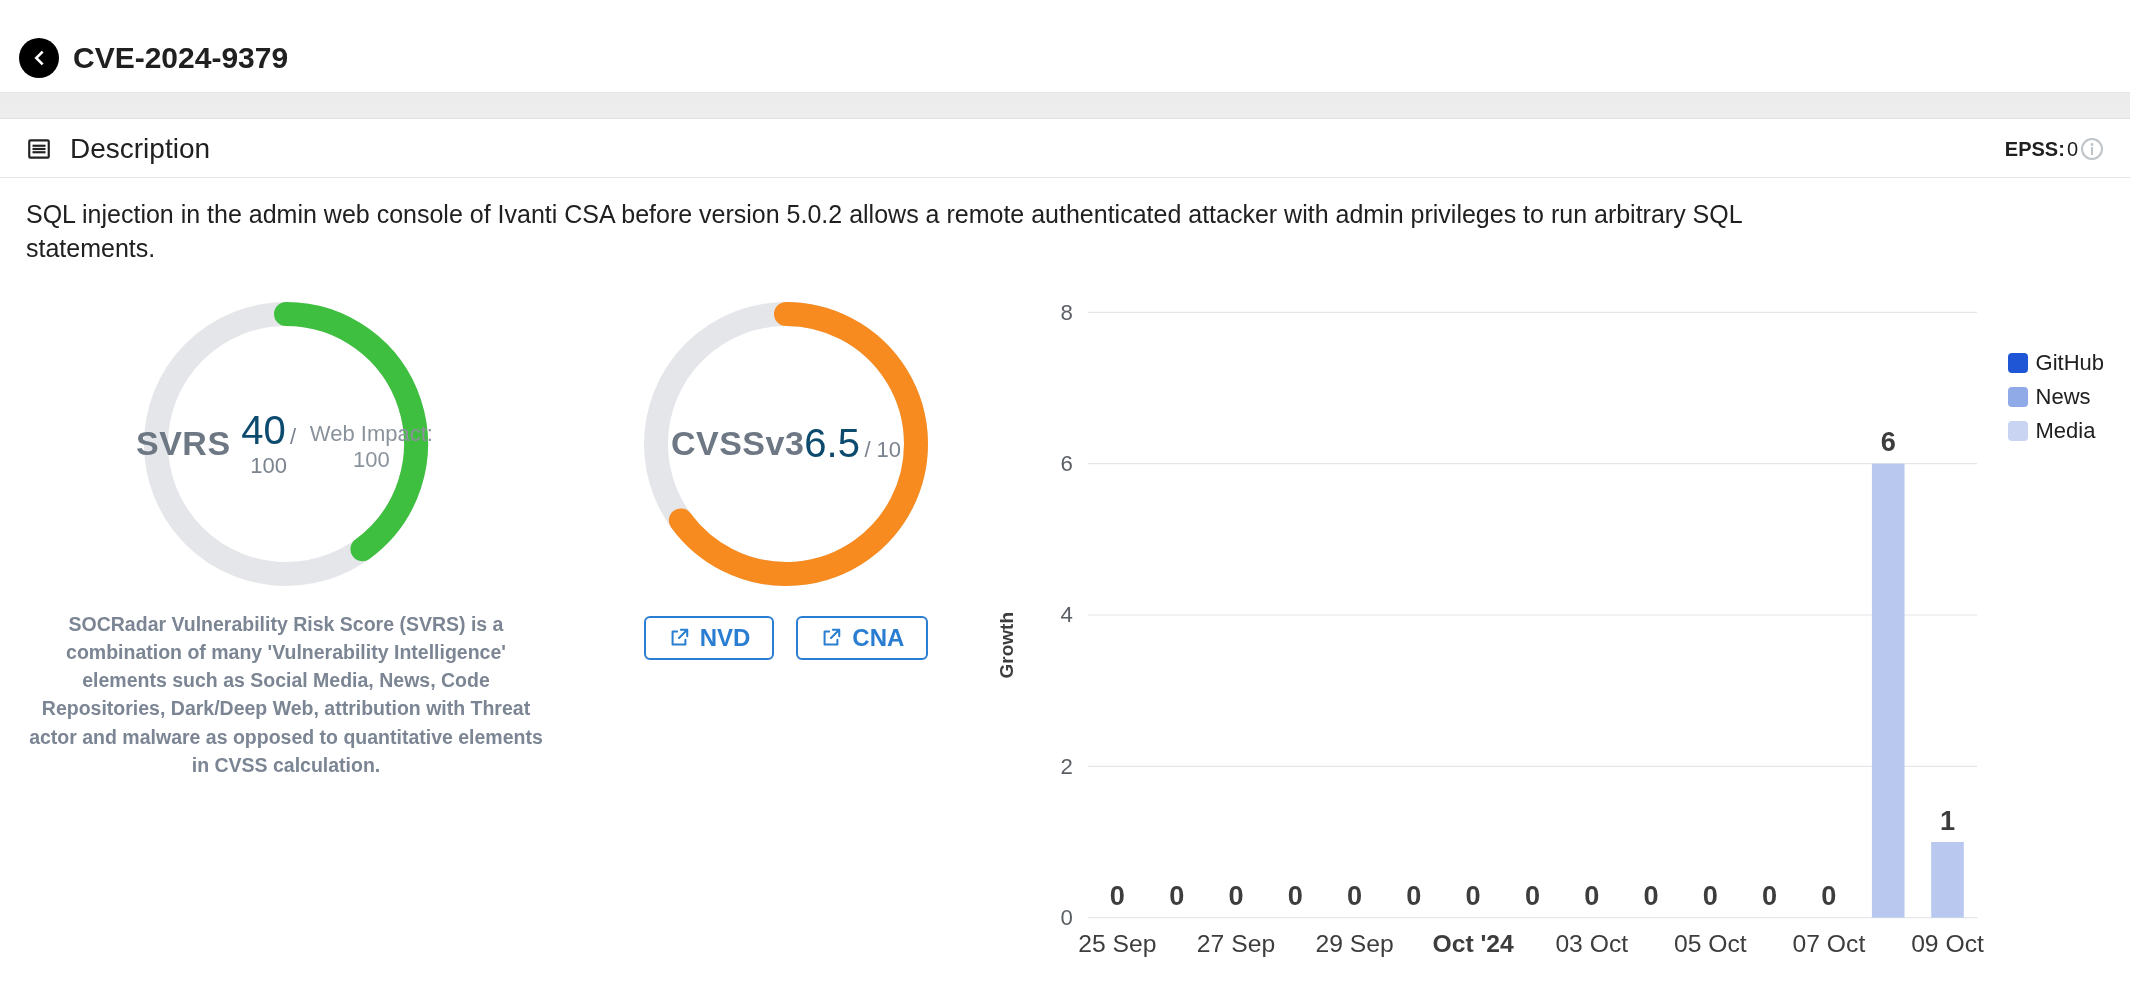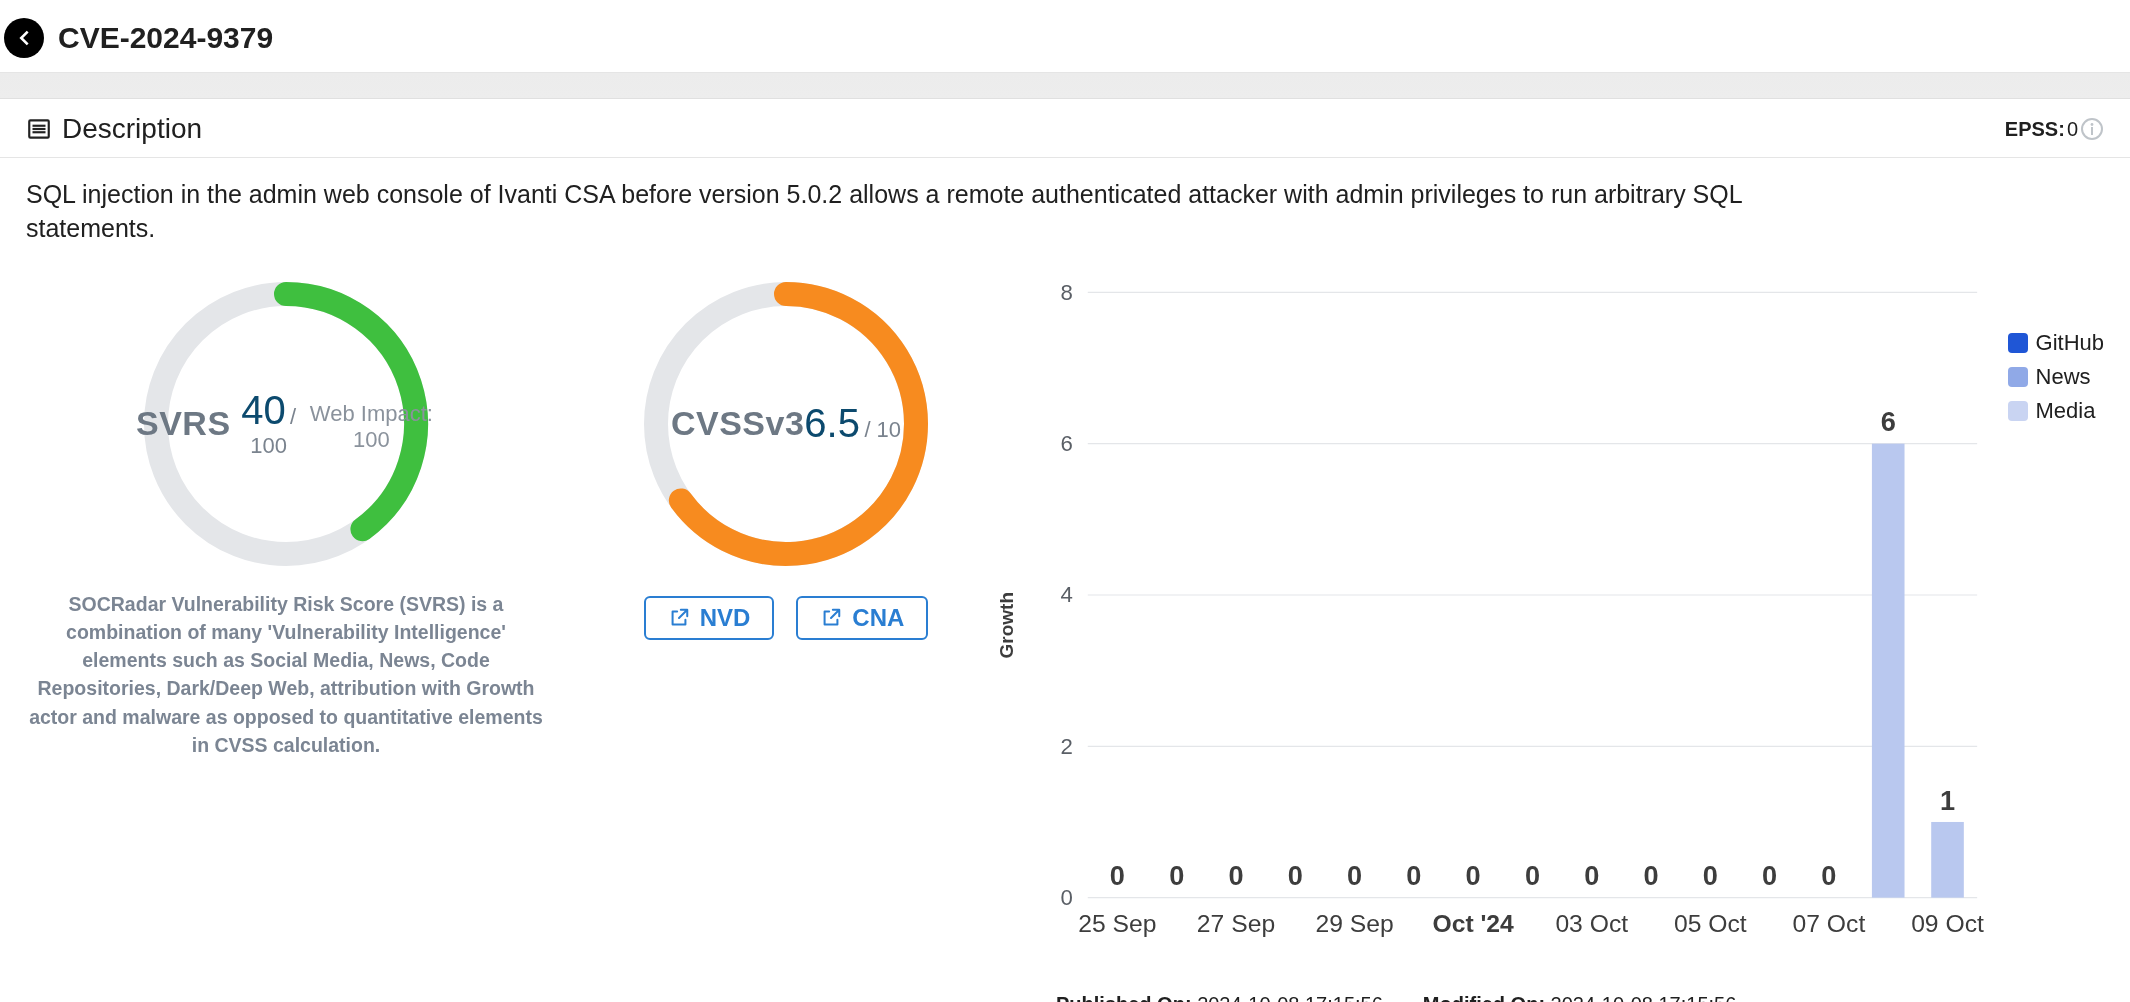--- a/index.html
+++ b/index.html
@@ -1,23 +1,23 @@
 <!DOCTYPE html>
 <html><head>
 <meta charset="utf-8">
 <style>
   * { box-sizing: border-box; margin: 0; padding: 0; }
   body { font-family: -apple-system, BlinkMacSystemFont, "Segoe UI", Helvetica, Arial, sans-serif; color: #202020; background: #fff; }
-  .header { display: flex; align-items: center; padding: 18px 20px 14px 4px; border-bottom: 1px solid #e5e5e5; }
+  .header { display: flex; align-items: center; padding: 18px 20px 14px 19px; border-bottom: 1px solid #e5e5e5; margin-top: 20px; }
   .back-btn { width: 40px; height: 40px; border-radius: 50%; background: #000; display:flex; align-items:center; justify-content:center; margin-right: 14px; cursor:pointer; }
   .back-btn svg { width: 22px; height: 22px; fill: #fff; }
   .cve-title { font-size: 30px; font-weight: 700; }
   .gray-bar { height: 26px; background: linear-gradient(#ececec,#ededed); border-bottom: 1px solid #e0e0e0; }
   .section-header { display:flex; align-items:center; justify-content: space-between; padding: 14px 26px 12px 26px; border-bottom: 1px solid #e5e5e5; }
-  .section-title { display:flex; align-items:center; gap:10px; font-size: 28px; font-weight:400; }
+  .section-title { display:flex; align-items:center; gap:18px; font-size: 28px; font-weight:400; }
   .section-title svg { width:26px; height:26px; }
   .epss-wrap { display:flex; align-items:center; gap:2px; font-size:20px; }
   .epss-label { font-weight:700; }
   .epss-info { width:24px; height:24px; }
   .content { padding: 20px 26px; }
   .desc-text { font-size: 25px; line-height:1.35; max-width: 1720px; }
   .row { display:flex; margin-top: 28px; gap: 60px; }
   .col-gauges { display:flex; gap: 90px; }
   .gauge-block { display:flex; flex-direction:column; align-items:center; }
   .gauge { position:relative; width:300px; height:300px; }
@@ -90,21 +90,21 @@
             </svg>
           <div class="gauge-center">
             <div class="gauge-name">SVRS</div>
             <div>
               <span class="gauge-val">40</span>
               <span class="gauge-max">/ 100</span>
             </div>
             <div class="gauge-sub">Web Impact: 100</div>
           </div>
         </div>
-        <div class="svrs-note">SOCRadar Vulnerability Risk Score (SVRS) is a combination of many 'Vulnerability Intelligence' elements such as Social Media, News, Code Repositories, Dark/Deep Web, attribution with Growth actor and malware as opposed to quantitative elements in CVSS calculation.</div>
+        <div class="svrs-note">SOCRadar Vulnerability Risk Score (SVRS) is a combination of many 'Vulnerability Intelligence' elements such as Social Media, News, Code Repositories, Dark/Deep Web, attribution with Threat actor and malware as opposed to quantitative elements in CVSS calculation.</div>
       </div>
 
       <div class="gauge-block">
         <div class="gauge">
           <svg viewBox="0 0 300 300" id="cvss-ring">
               <circle cx="150" cy="150" r="130" fill="none" stroke="#e4e6e9" stroke-width="24"></circle>
               <path d="M 150 20 A 130 130 0 1 1 44.82779073125684 226.41208279802152" fill="none" stroke="#f78b1f" stroke-width="24" stroke-linecap="round"></path>
             </svg>
           <div class="gauge-center">
             <div class="gauge-name">CVSSv3</div>

